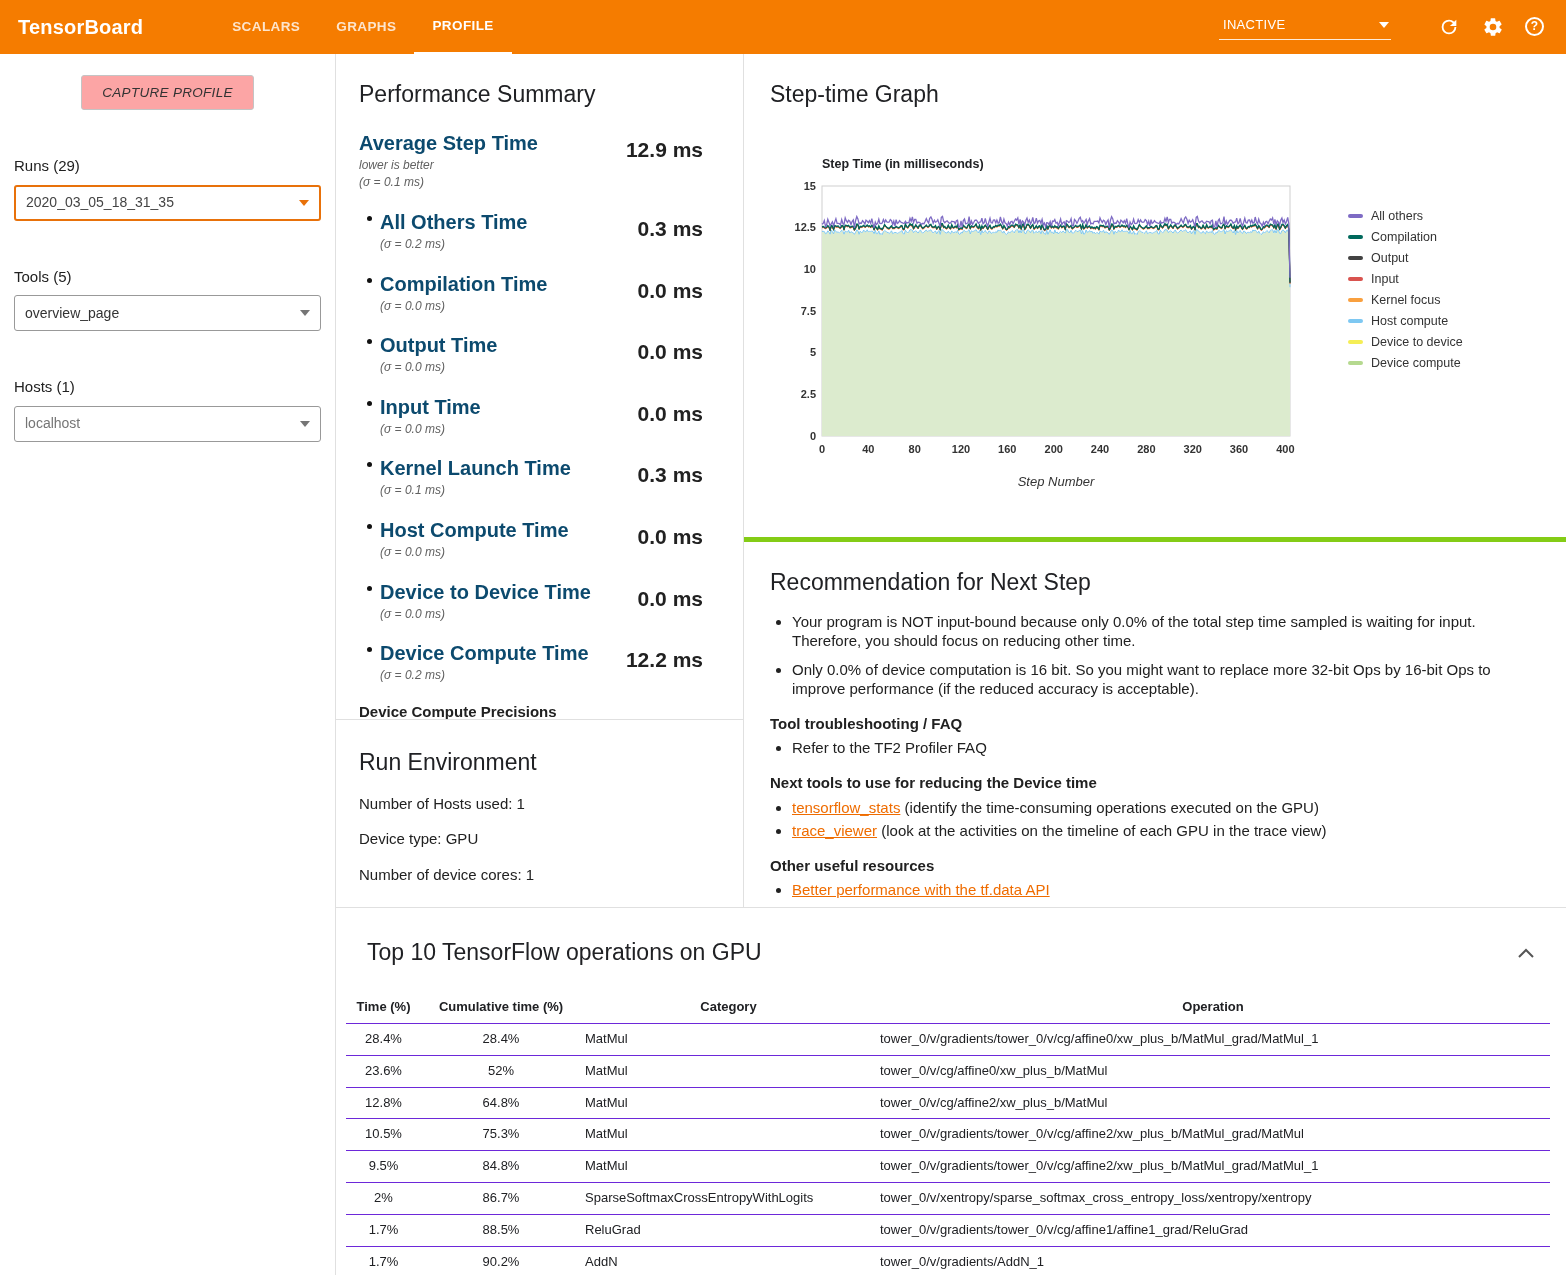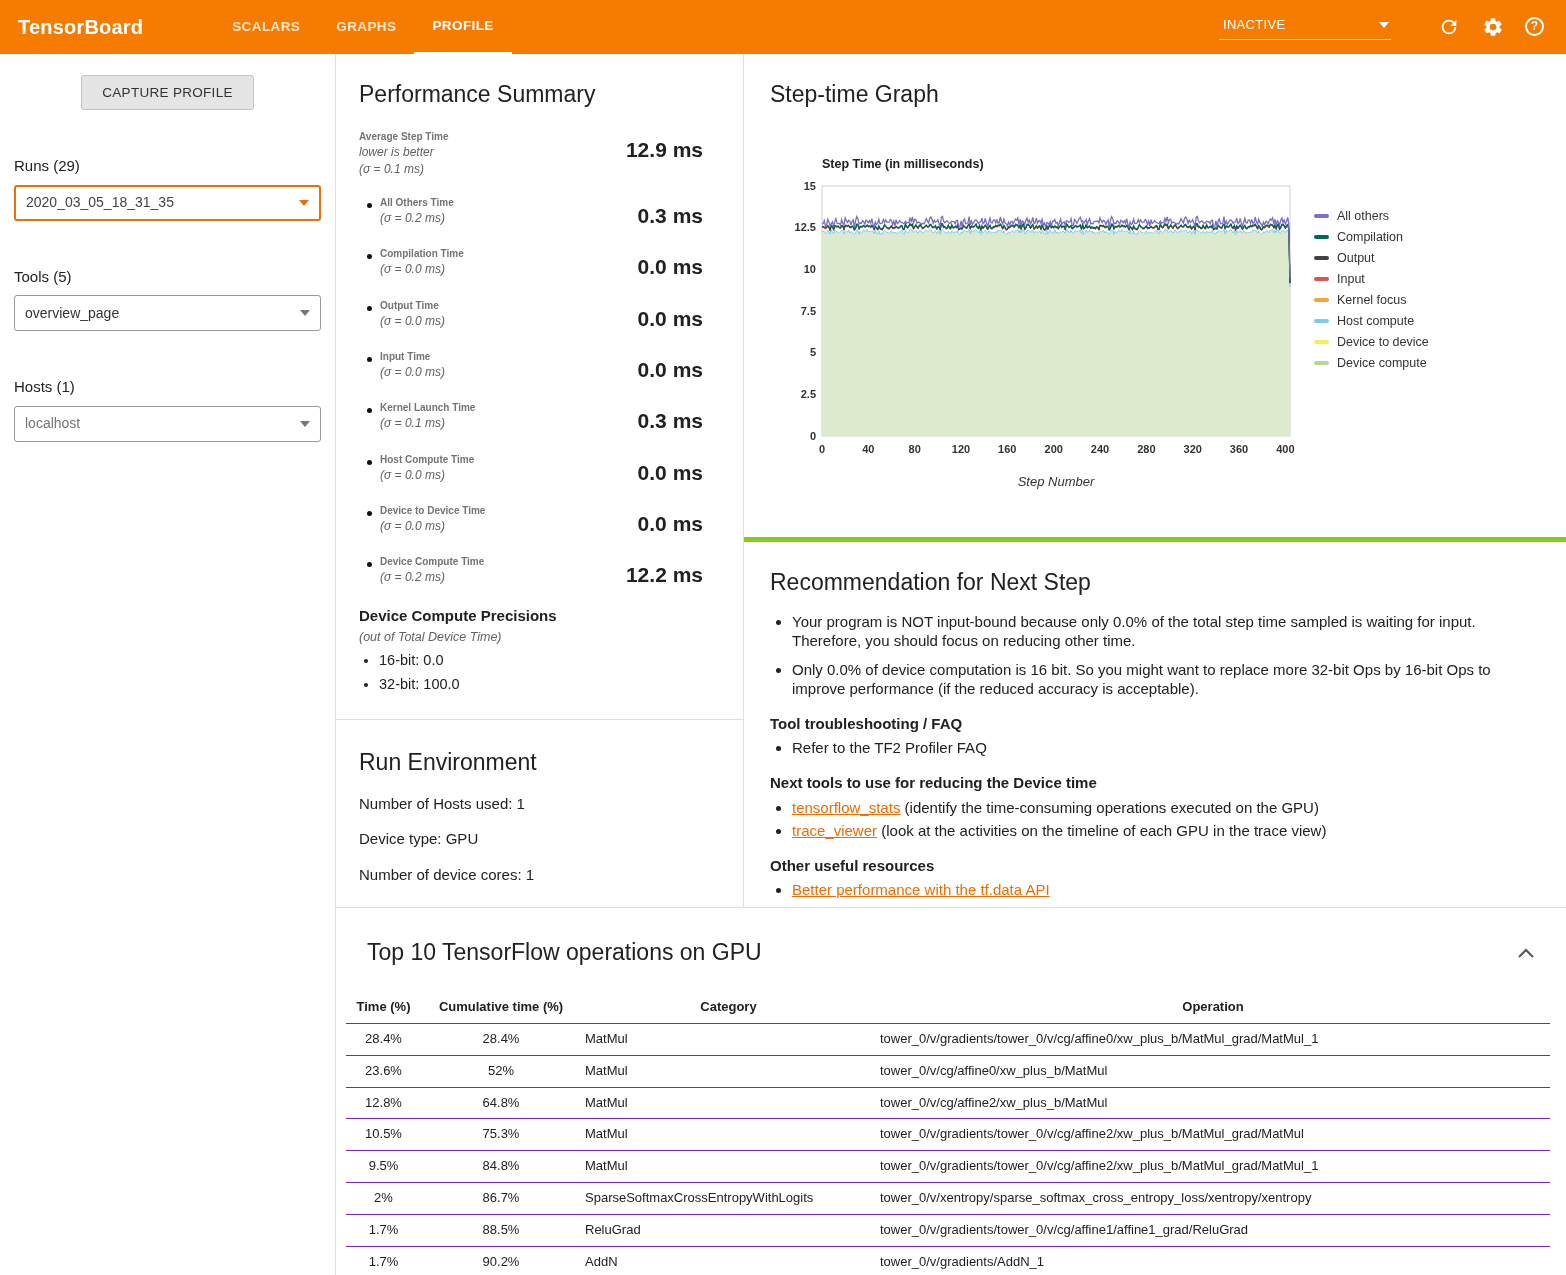--- a/index.html
+++ b/index.html
@@ -18,22 +18,22 @@
   .topbar-right{margin-left:auto;display:flex;align-items:center;padding-right:22px;}
   .status-select{width:172px;display:flex;align-items:center;justify-content:space-between;
        border-bottom:1px solid rgba(255,255,255,.85);padding:3px 2px 5px 4px;font-size:13px;
        letter-spacing:.3px;margin-right:26px;cursor:pointer;}
   .tb-icon{width:24px;height:24px;margin-left:20px;cursor:pointer;display:flex;align-items:center;justify-content:center;}
   .help-circle{width:19px;height:19px;border:2px solid #fff;border-radius:50%;margin-left:20px;
        font-size:12px;font-weight:700;display:flex;align-items:center;justify-content:center;cursor:pointer;}
   
   .layout{display:flex;height:1221px;}
   .sidebar{width:336px;border-right:1px solid #e0e0e0;flex-shrink:0;}
-  .capture-btn{display:block;margin:21px auto 0;background:#e5e5e5;border:1px solid #c4c4c4;border-radius:3px;
-       padding:9px 20px;font-family:inherit;font-size:13.5px;font-weight:500;color:#333;letter-spacing:.3px;cursor:pointer;}
+  .capture-btn{display:block;margin:21px auto 0;background:#fca5a5;border:1px solid #c4c4c4;border-radius:3px;
+       padding:9px 20px;font-family:inherit;font-size:13.5px;font-weight:500;color:#333;letter-spacing:.3px;cursor:pointer;font-style:italic;}
   .field{margin:46px 14px 0 14px;}
   .field label{font-size:15px;color:#212121;display:block;}
   .select{margin-top:9px;height:36px;border:1px solid #999;border-radius:3px;display:flex;align-items:center;
        justify-content:space-between;padding:0 10px;font-size:14px;color:#333;cursor:pointer;background:#fff;}
   .select.runs{border:2px solid #e8710a;color:#444;}
   .select.hosts span:first-child{color:#757575;}
   .dd-arrow{width:0;height:0;border-left:5px solid transparent;border-right:5px solid transparent;border-top:6px solid #757575;}
   .dd-arrow.orange{border-top-color:#e8710a;}
   .dd-arrow.white{border-top-color:#fff;}
   
@@ -41,35 +41,35 @@
   .columns{display:flex;border-bottom:1px solid #e0e0e0;height:854px;}
   .col-left{width:408px;border-right:1px solid #e0e0e0;flex-shrink:0;}
   .col-right{flex:1;}
   h2{font-size:23px;font-weight:400;color:#202124;margin:0;}
   
   .perf{height:666px;padding:0 40px 0 23px;border-bottom:1px solid #e0e0e0;overflow:hidden;}
   .perf h2{padding-top:26px;margin-bottom:20px;}
   .metric{display:flex;justify-content:space-between;margin-bottom:18px;}
   .m-left{display:flex;}
   .dot{width:5px;height:5px;border-radius:50%;background:#111;margin:7px 8px 0 8px;flex-shrink:0;}
-  .m-label{font-weight:700;font-size:10px;color:#737373;}
+  .m-label{font-weight:700;font-size:20px;color:#0c4a6e;}
   .m-note,.m-sigma{font-style:italic;font-size:12px;color:#616161;margin-top:2px;}
   .m-value{font-weight:700;font-size:21px;margin-top:6px;white-space:nowrap;}
   .precisions{margin-top:10px;}
   .p-title{font-weight:700;font-size:15px;}
   .p-sub{font-style:italic;font-size:12.5px;color:#616161;margin:3px 0 6px;}
   .p-list{margin:0;padding-left:20px;font-size:14.5px;}
   .p-list li{margin-bottom:5px;}
   
   .runenv{height:188px;padding:0 23px;}
   .runenv h2{padding-top:28px;}
   .runenv p{margin:16px 0 0;font-size:15px;}
   
   .stepblock{height:483px;padding:26px 0 0 26px;overflow:hidden;}
-  .chart-wrap{display:flex;margin-left:16px;}
+  .chart-wrap{display:flex;margin-left:16px;gap:34px;}
   .chart-title{margin:46px 0 6px 36px;font-size:12.5px;font-weight:700;color:#202124;}
   .xlabel{margin:6px 0 0 36px;width:468px;text-align:center;font-style:italic;font-size:13px;color:#333;}
   .legend{margin:96px 0 0 16px;}
   .leg-item{display:flex;align-items:center;height:21px;}
   .leg-swatch{width:15px;height:4px;border-radius:2px;margin-right:8px;flex-shrink:0;}
   .leg-label{font-size:12.5px;color:#333;}
   svg .tick{font:700 11px "Liberation Sans",sans-serif;fill:#333;}
   
   .recblock{height:371px;border-top:5px solid #84cc16;padding:0 26px;overflow:hidden;}
   .recblock h2{padding-top:26px;}

